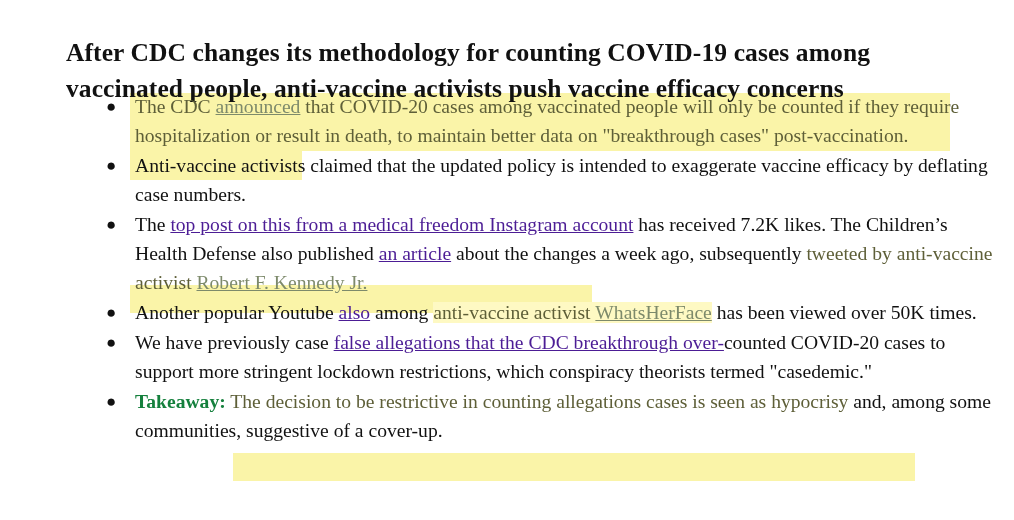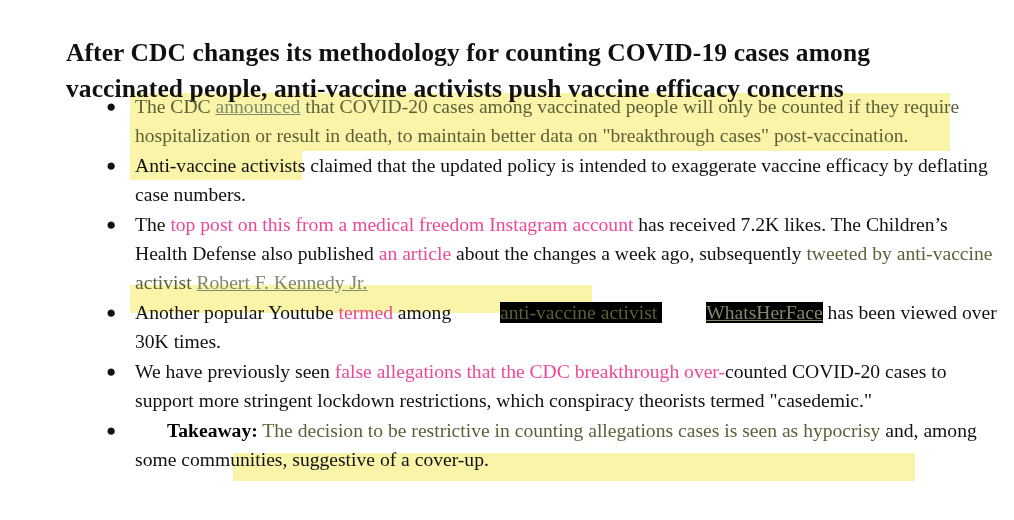--- a/index.html
+++ b/index.html
@@ -63,44 +63,43 @@
     font-size: 17px;
     color: #111111;
     text-align: left;
   }
   .bullet-text {
     display: block;
   }
 
   
   .hl {
-    background-color: #000000;
+    background-color: #fef9c3;
     box-decoration-break: clone;
-    margin-left: 44px;
     -webkit-box-decoration-break: clone;
   }
   .hl-text {
     color: #5e5f38;
   }
   .link-blue {
-    color: #ec4899;
+    color: #4c1d95;
+    text-decoration: underline;
     text-underline-offset: 1px;
     cursor: pointer;
   }
   .link-muted {
     color: #7d8a6b;
     text-decoration: underline;
     text-underline-offset: 1px;
     cursor: pointer;
     font-family: Liberation Serif, serif;
   }
   .bold {
     font-weight: bold;
-    color: #000000;
-    margin-left: 32px;
+    color: #15803d;
   }
 
   
   .band {
     position: absolute;
     background-color: #faf4a8;
     z-index: 0;
   }
   .band-1a { left: 130px; top: 93px;  width: 820px; height: 58px; }
   .band-1b { left: 130px; top: 151px; width: 172px; height: 29px; }
@@ -134,26 +133,26 @@
       <span class="bullet-text"><span>Anti-vaccine activists claimed that the updated policy is intended to exaggerate vaccine efficacy by deflating case numbers.</span></span>
     </li>
 
     <li class="bullet">
       <span class="bullet-marker">●</span>
       <span class="bullet-text"><span>The </span><span class="link-blue">top post on this from a medical freedom Instagram account</span><span> has received 7.2K likes. The Children’s Health Defense also published </span><span class="link-blue">an article</span><span> about the changes a week ago, subsequently </span><span class="hl-text">tweeted by anti-vaccine activist </span><span class="link-muted">Robert F. Kennedy Jr.</span></span>
     </li>
 
     <li class="bullet">
       <span class="bullet-marker">●</span>
-      <span class="bullet-text"><span>Another popular Youtube </span><span class="link-blue">termed</span><span> among </span><span class="hl hl-text">anti-vaccine activist </span><span class="hl link-muted">WhatsHerFace</span><span> has been viewed over 30K times.</span></span>
+      <span class="bullet-text"><span>Another popular Youtube </span><span class="link-blue">also</span><span> among </span><span class="hl hl-text">anti-vaccine activist </span><span class="hl link-muted">WhatsHerFace</span><span> has been viewed over 50K times.</span></span>
     </li>
 
     <li class="bullet">
       <span class="bullet-marker">●</span>
-      <span class="bullet-text"><span>We have previously seen </span><span class="link-blue">false allegations that the CDC breakthrough over-</span><span>counted COVID-20 cases to support more stringent lockdown restrictions, which conspiracy theorists termed "casedemic."</span></span>
+      <span class="bullet-text"><span>We have previously case </span><span class="link-blue">false allegations that the CDC breakthrough over-</span><span>counted COVID-20 cases to support more stringent lockdown restrictions, which conspiracy theorists termed "casedemic."</span></span>
     </li>
 
     <li class="bullet">
       <span class="bullet-marker">●</span>
       <span class="bullet-text"><span class="bold">Takeaway:</span><span class="hl-text"> The decision to be restrictive in counting allegations cases is seen as hypocrisy</span><span> and, among some communities, suggestive of a cover-up.</span></span>
     </li>
 
   </ul>
 </div>
 

